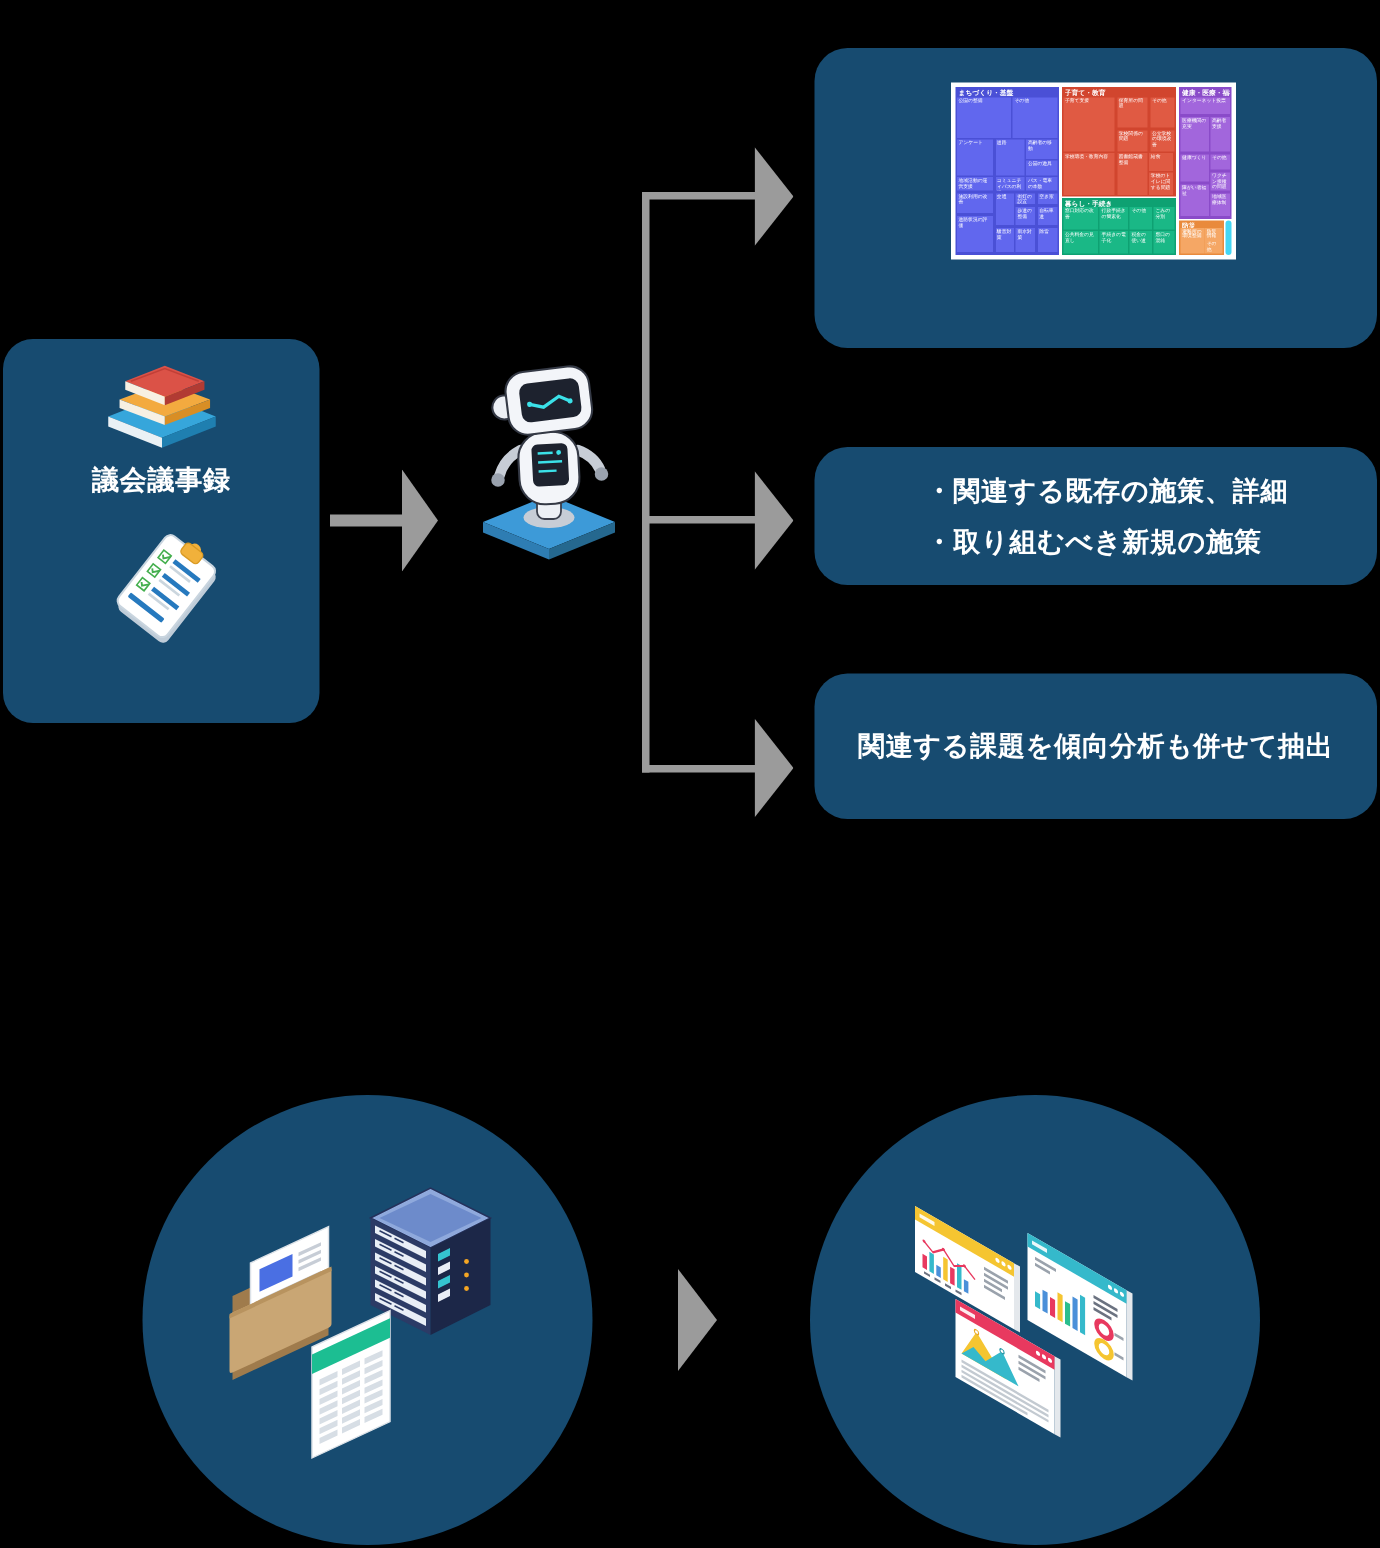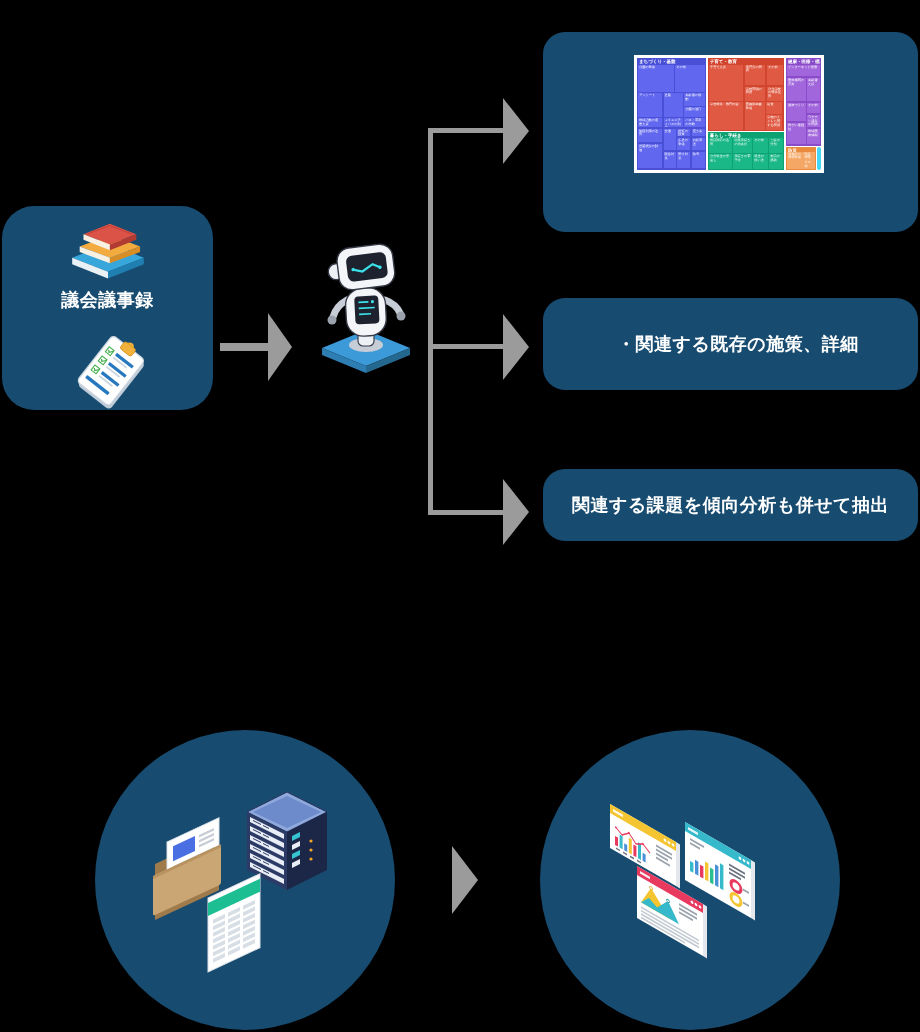--- a/index.html
+++ b/index.html
@@ -1,21 +1,21 @@
 <!DOCTYPE html>
 <html style="--background: #000000; --panel: #174B70; --arrow: #9B9B9B; --text: #FFFFFF; --card: #FFFFFF; --accent_cyan: #44D6F4;"><head>
 <meta charset="utf-8">
 <style>
   html,body{margin:0;padding:0;background:#000;}
   .stage{position:relative;width:920px;height:1032px;background:var(--background,#000);
          overflow:hidden;font-family:"Liberation Sans",sans-serif;}
   .panel{position:absolute;background:var(--panel,#174B70);border-radius:22px;}
   .txt{color:var(--text,#fff);font-weight:600;letter-spacing:.5px;}
   
-  .src-box{left:2px;top:206px;width:211px;height:204px;border-radius:32px;}
+  .src-box{left:2px;top:226px;width:211px;height:256px;border-radius:20px;}
   .src-box svg{position:absolute;left:50%;transform:translateX(-50%);}
   .src-label{position:absolute;width:100%;text-align:center;font-size:18px;}
   
   .hline{position:absolute;background:var(--arrow,#9B9B9B);}
   .tri{position:absolute;background:var(--arrow,#9B9B9B);
        clip-path:polygon(0 0,100% 50%,0 100%);}
   
   .out-box{left:543px;width:375px;}
   .caption{position:absolute;width:100%;text-align:center;font-size:19px;}
   .lines{position:absolute;inset:0;display:flex;flex-direction:column;justify-content:center;
@@ -183,24 +183,25 @@
             <div class="tm-cell" style="left: 58%; top: 58%; width: 38%; height: 36%; background: rgb(245, 167, 101);">その他</div>
           </div>
           <div class="tm-scroll" style="left: 97.8%; top: 79.5%; width: 2.2%; height: 20.5%; background: rgb(68, 214, 244);"></div>
         </div>
     </div>
   </section>
 
   <section class="panel out-box" style="top:298px;height:92px">
     <div class="lines left txt">
       <span class="ln">・関連する既存の施策、詳細</span>
+      <span class="ln">・取り組むべき新規の施策</span>
     </div>
   </section>
 
-  <section class="panel out-box" style="top:469px;height:72px">
+  <section class="panel out-box" style="top:449px;height:97px">
     <div class="lines txt">
       <span class="ln">関連する課題を傾向分析も併せて抽出</span>
     </div>
   </section>
 
   <div class="circle" style="left:95px;top:730px">
     <svg width="300" height="300" viewBox="0 0 300 300">
       <g transform="translate(152,62)">
         <polygon points="0,20 40,0 80,20 40,40" fill="#8FA9DC" stroke="#24305A" stroke-width="1"></polygon>
         <polygon points="6,20 40,4 74,20 40,36" fill="#6D8BCB"></polygon>

